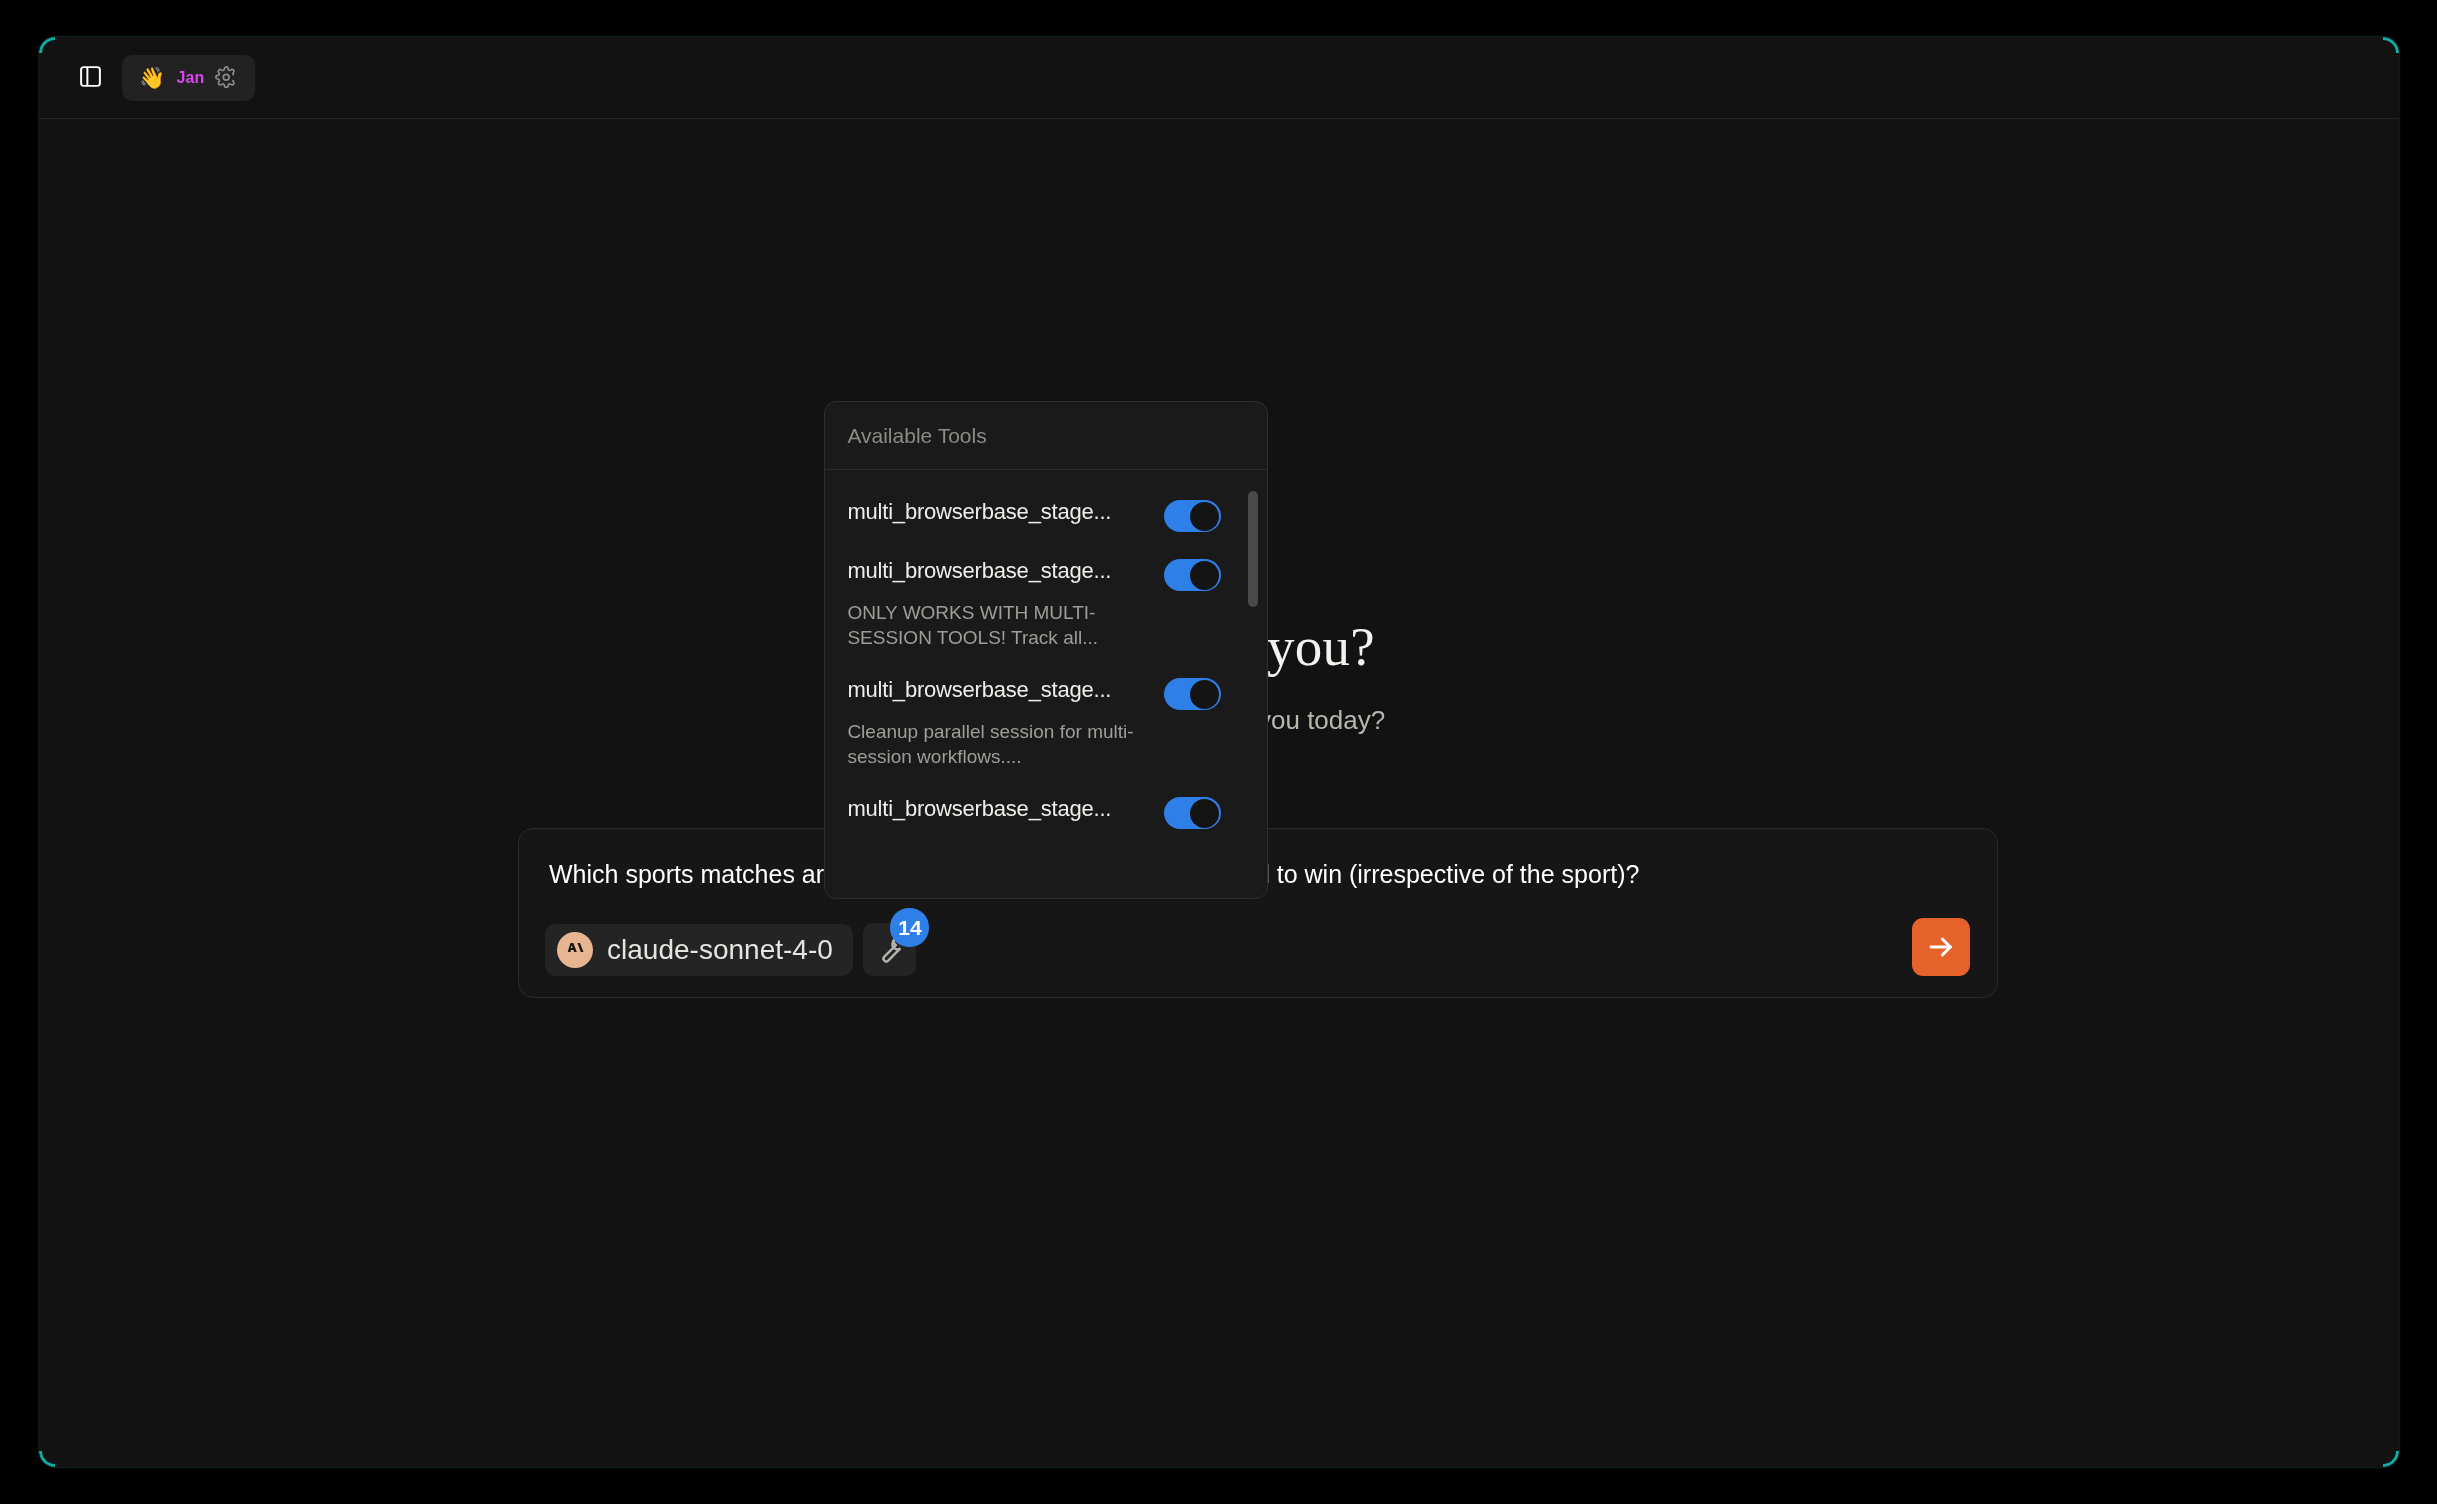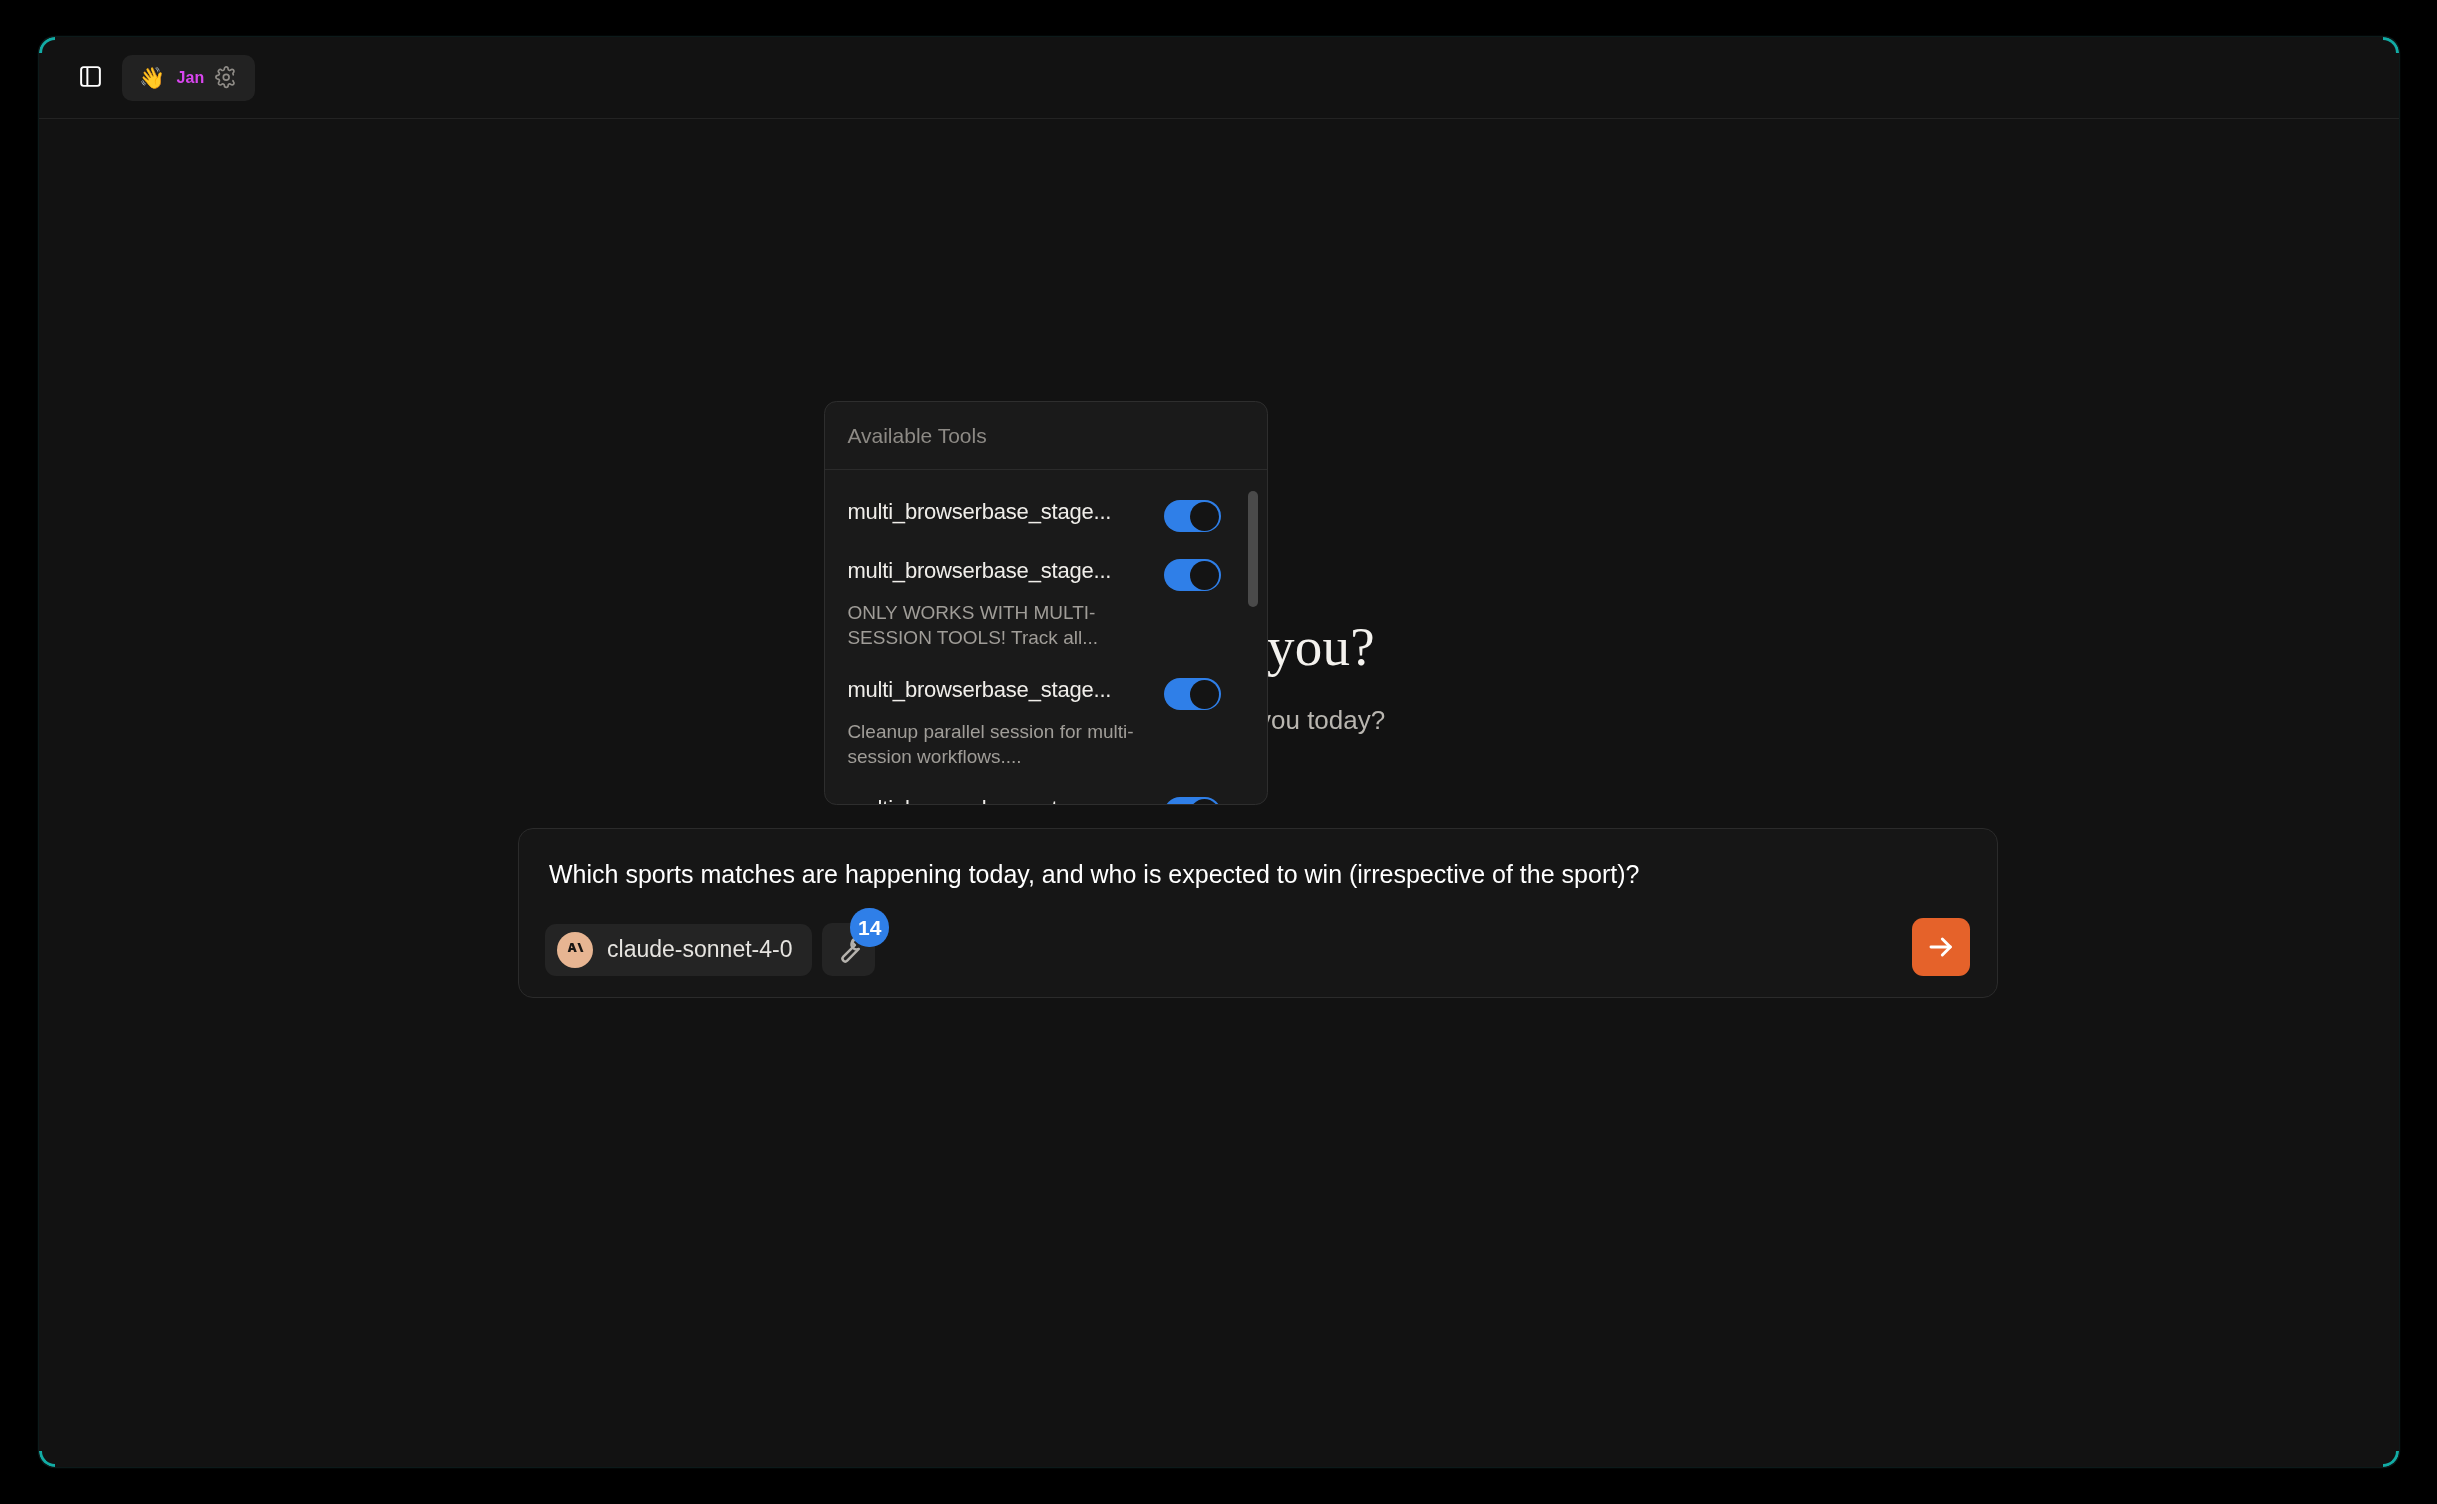--- a/index.html
+++ b/index.html
@@ -102,21 +102,21 @@
     display:flex; align-items:center; gap:13.7px;
     height:52px; padding:0 20px 0 12.4px;
     background:#242424; border-radius:11.2px; cursor:pointer;
   }
   #model-avatar{
     width:36px; height:36px; border-radius:50%;
     background:#e7b592;
     display:flex; align-items:center; justify-content:center;
   }
   #model-avatar svg{ width:21px; height:21px; display:block; }
-  #model-name{ font-size:23px; color:#e6e4e0; font-weight:400; }
+  #model-name{ font-size:28px; color:#e6e4e0; font-weight:400; }
 
   #tools-button{
     position:relative;
     width:53px; height:53px;
     background:#242424; border-radius:10px;
     display:flex; align-items:center; justify-content:center;
     cursor:pointer;
   }
   #tools-button svg{ width:31px; height:31px; display:block; }
   #tools-badge{
@@ -131,21 +131,21 @@
     width:58px; height:58px;
     background:#e5622a; border-radius:11.2px;
     display:flex; align-items:center; justify-content:center;
     cursor:pointer;
   }
   #send-button svg{ width:32px; height:32px; display:block; }
 
   
   #tools-popup{
     position:absolute; left:785px; top:364px;
-    width:444px; height:404px;
+    width:444px; height:498px;
     background:#1a1a1a;
     border:1.2px solid #2e2e2e;
     border-radius:12.4px;
     overflow:hidden;
     z-index:40;
   }
   #tools-popup-header{
     height:68px;
     border-bottom:1.2px solid #2b2b2b;
     display:flex; align-items:center;

